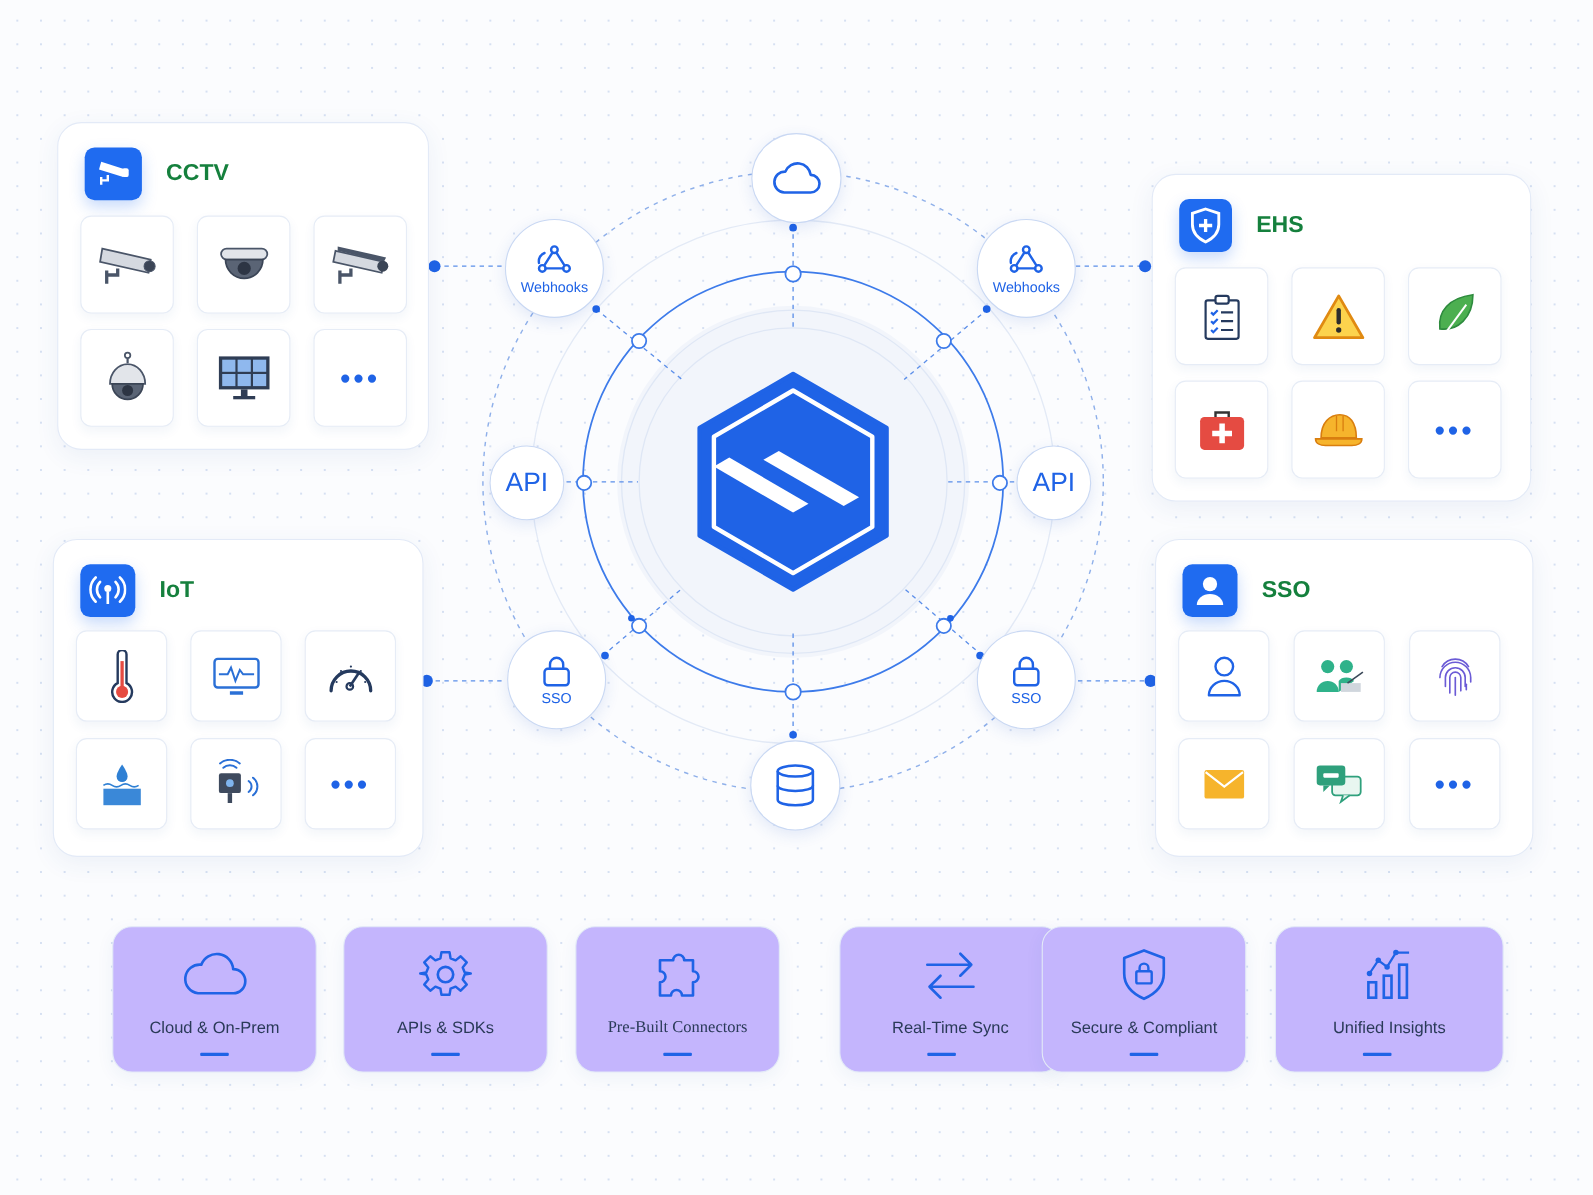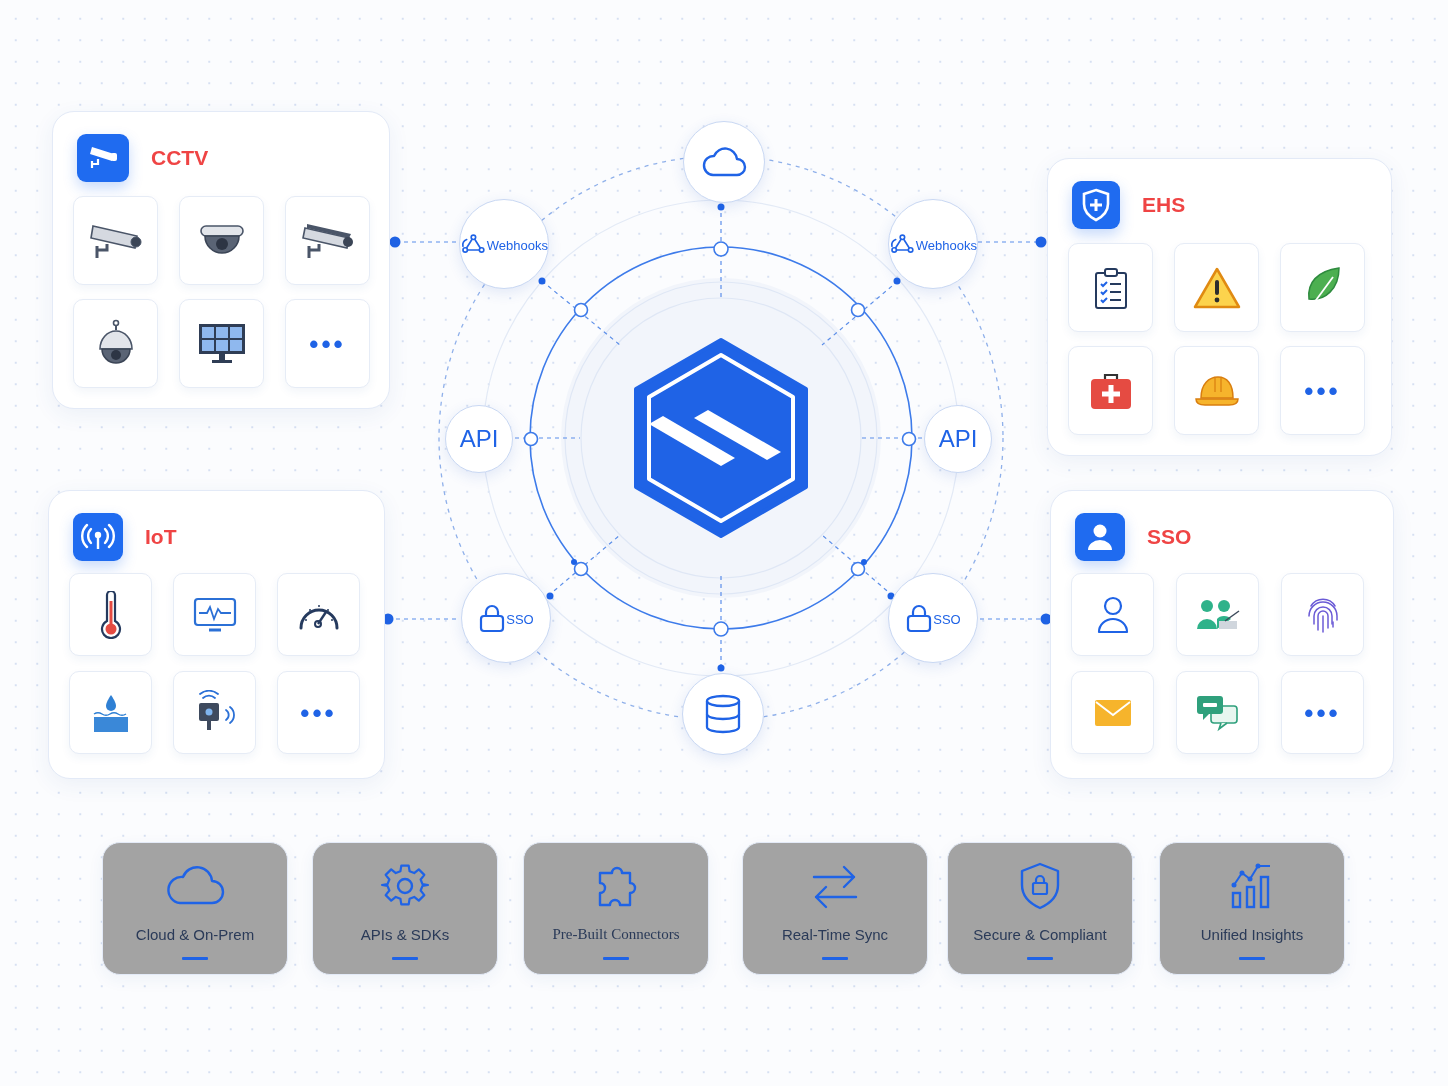--- a/index.html
+++ b/index.html
@@ -14,44 +14,44 @@
   .panel {
     position: absolute; background: #fff; border: 1.5px solid #e3eaf7;
     border-radius: 22px; box-shadow: 0 6px 22px rgba(40,80,160,0.07);
   }
   .panel-head { position: absolute; left: 24px; top: 22px; display: flex; align-items: center; }
   .panel-badge {
     width: 52px; height: 48px; border-radius: 9px; background: #1f6bf0;
     display: flex; align-items: center; justify-content: center;
     box-shadow: 0 6px 14px rgba(31,107,240,0.25);
   }
-  .panel-title { margin-left: 22px; font-size: 21px; font-weight: bold; color: #ef4444; }
+  .panel-title { margin-left: 22px; font-size: 21px; font-weight: bold; color: #15803d; }
   .tile-grid {
     position: absolute; left: 20px; top: 84px;
     display: grid; grid-template-columns: repeat(3, 85px); grid-template-rows: repeat(2, 89px);
     column-gap: 21px; row-gap: 14px;
   }
   .tile {
     background: #fff; border: 1.5px solid #e6ecf6; border-radius: 10px;
     box-shadow: 0 4px 10px rgba(40,80,160,0.06);
     display: flex; align-items: center; justify-content: center;
   }
   .dots { color: #1f63e6; font-size: 26px; letter-spacing: 3px; font-weight: bold; line-height: 1; }
   .hub-svg { position: absolute; left: 0; top: 0; }
   .node {
     position: absolute; background: #fff; border: 1.5px solid #c9d8f3; border-radius: 50%;
     box-shadow: 0 4px 14px rgba(40,90,200,0.12);
-    display: flex; flex-direction: row; align-items: center; justify-content: center;
+    display: flex; flex-direction: column; align-items: center; justify-content: center;
     color: #1f63e6;
   }
   .node-label { font-size: 13px; margin-top: 2px; }
   .node-label-big { font-size: 24px; }
   .feature {
     position: absolute; top: 842px; width: 184px; height: 131px;
-    background: #a3a3a3; border: 1.5px solid #e3eaf7; border-radius: 18px;
+    background: #c4b5fd; border: 1.5px solid #e3eaf7; border-radius: 18px;
     box-shadow: 0 5px 16px rgba(40,80,160,0.06);
   }
   .feature-icon { position: absolute; left: 0; right: 0; top: 18px; display: flex; justify-content: center; }
   .feature-label { position: absolute; left: 0; right: 0; top: 83px; text-align: center; font-size: 15px; color: #2a3a58; }
   .feature-bar { position: absolute; left: 79px; top: 114px; width: 26px; height: 2.5px; background: #1f63e6; border-radius: 1px; }
 </style>
 </head>
 <body>
 
 <svg class="hub-svg" width="1448" height="1086" viewBox="0 0 1448 1086">
@@ -469,21 +469,21 @@
 </div>
 <div class="feature" style="left:523px;font-family:Liberation Serif, serif;">
   <div class="feature-icon">
       <svg width="48" height="50" viewBox="0 0 48 50">
         <path d="M4 12 H16 a5 5 0 1 1 10 0 H34 V22 a5 5 0 1 1 0 10 V44 H24 a5 5 0 1 0-10 0 H4 V32 a5 5 0 1 0 0-10 Z" fill="none" stroke="#1f63e6" stroke-width="2.4" stroke-linejoin="round" transform="translate(4 0)"></path>
       </svg>
     </div>
   <div class="feature-label">Pre-Built Connectors</div>
   <div class="feature-bar"></div>
 </div>
-<div class="feature" style="left:742px;">
+<div class="feature" style="left:763px;padding-left:16px;">
   <div class="feature-icon">
       <svg width="50" height="50" viewBox="0 0 50 50">
         <g fill="none" stroke="#1f63e6" stroke-width="2.4" stroke-linecap="round" stroke-linejoin="round">
           <path d="M4 16 H44 M34 6 L44 16 L34 26"></path>
           <path d="M46 36 H6 M16 26 L6 36 L16 46"></path>
         </g>
       </svg>
     </div>
   <div class="feature-label">Real-Time Sync</div>
   <div class="feature-bar"></div>
@@ -492,21 +492,21 @@
   <div class="feature-icon">
       <svg width="44" height="50" viewBox="0 0 44 50">
         <path d="M22 3 L40 10 V24 c0 12-9 19-18 23 C13 43 4 36 4 24 V10 Z" fill="none" stroke="#1f63e6" stroke-width="2.4" stroke-linejoin="round"></path>
         <rect x="15" y="22" width="14" height="11" rx="1.5" fill="none" stroke="#1f63e6" stroke-width="2.2"></rect>
         <path d="M18 22 V19 a4 4 0 0 1 8 0 V22" fill="none" stroke="#1f63e6" stroke-width="2.2"></path>
       </svg>
     </div>
   <div class="feature-label">Secure &amp; Compliant</div>
   <div class="feature-bar"></div>
 </div>
-<div class="feature" style="left:1159px;">
+<div class="feature" style="left:1159px;padding-left:22px;">
   <div class="feature-icon">
       <svg width="48" height="50" viewBox="0 0 48 50">
         <g fill="none" stroke="#1f63e6" stroke-width="2.4">
           <rect x="5" y="32" width="7" height="14"></rect>
           <rect x="19" y="26" width="7" height="20"></rect>
           <rect x="33" y="16" width="7" height="30"></rect>
           <path d="M6 24 L14 12 L22 18 L30 5 L42 5" stroke-width="2"></path>
         </g>
         <g fill="#1f63e6">
           <circle cx="6" cy="24" r="2.5"></circle>

